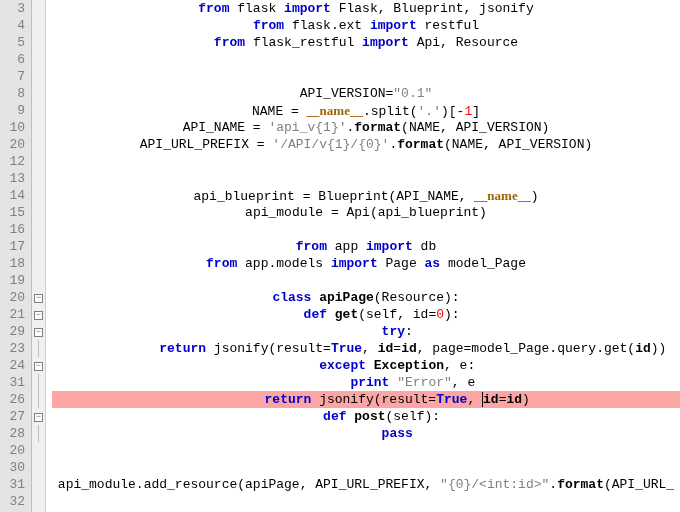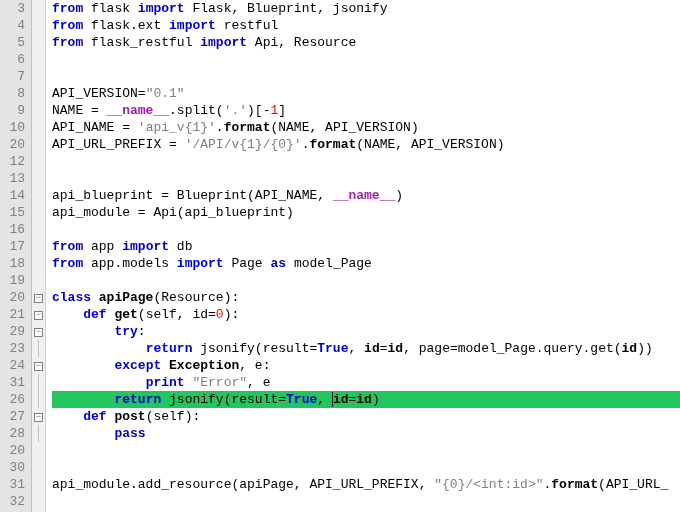--- a/index.html
+++ b/index.html
@@ -49,31 +49,32 @@
       position: absolute;
       left: 6px; top: 0; bottom: 0;
       width: 1px;
       background: #c0c0c0;
     }
     .code {
       flex: 1;
       padding-left: 6px;
       white-space: pre;
       overflow: hidden;
+      text-align: center;
     }
     .code .line {
       height: 17px;
       line-height: 17px;
     }
-    .line.hl { background: #22c55e; }
+    .line.hl { background: #fca5a5; }
     .kw { color: #0000cc; font-weight: bold; }
     .str { color: #808080; }
     .num { color: #ff0000; }
     .bool { color: #0000cc; font-weight: bold; }
-    .mag { color: #a21caf; font-weight: bold; }
+    .mag { color: #a16207; font-weight: bold; font-family: Liberation Serif, serif; }
     .nm { color: #000; font-weight: bold; }
     .caret { border-left: 1px solid #000; margin-left: -1px; }
   </style>
 </head>
 <body>
 
 <div class="gutter" id="gutter">
     <div class="ln">3</div>
     <div class="ln">4</div>
     <div class="ln">5</div>

